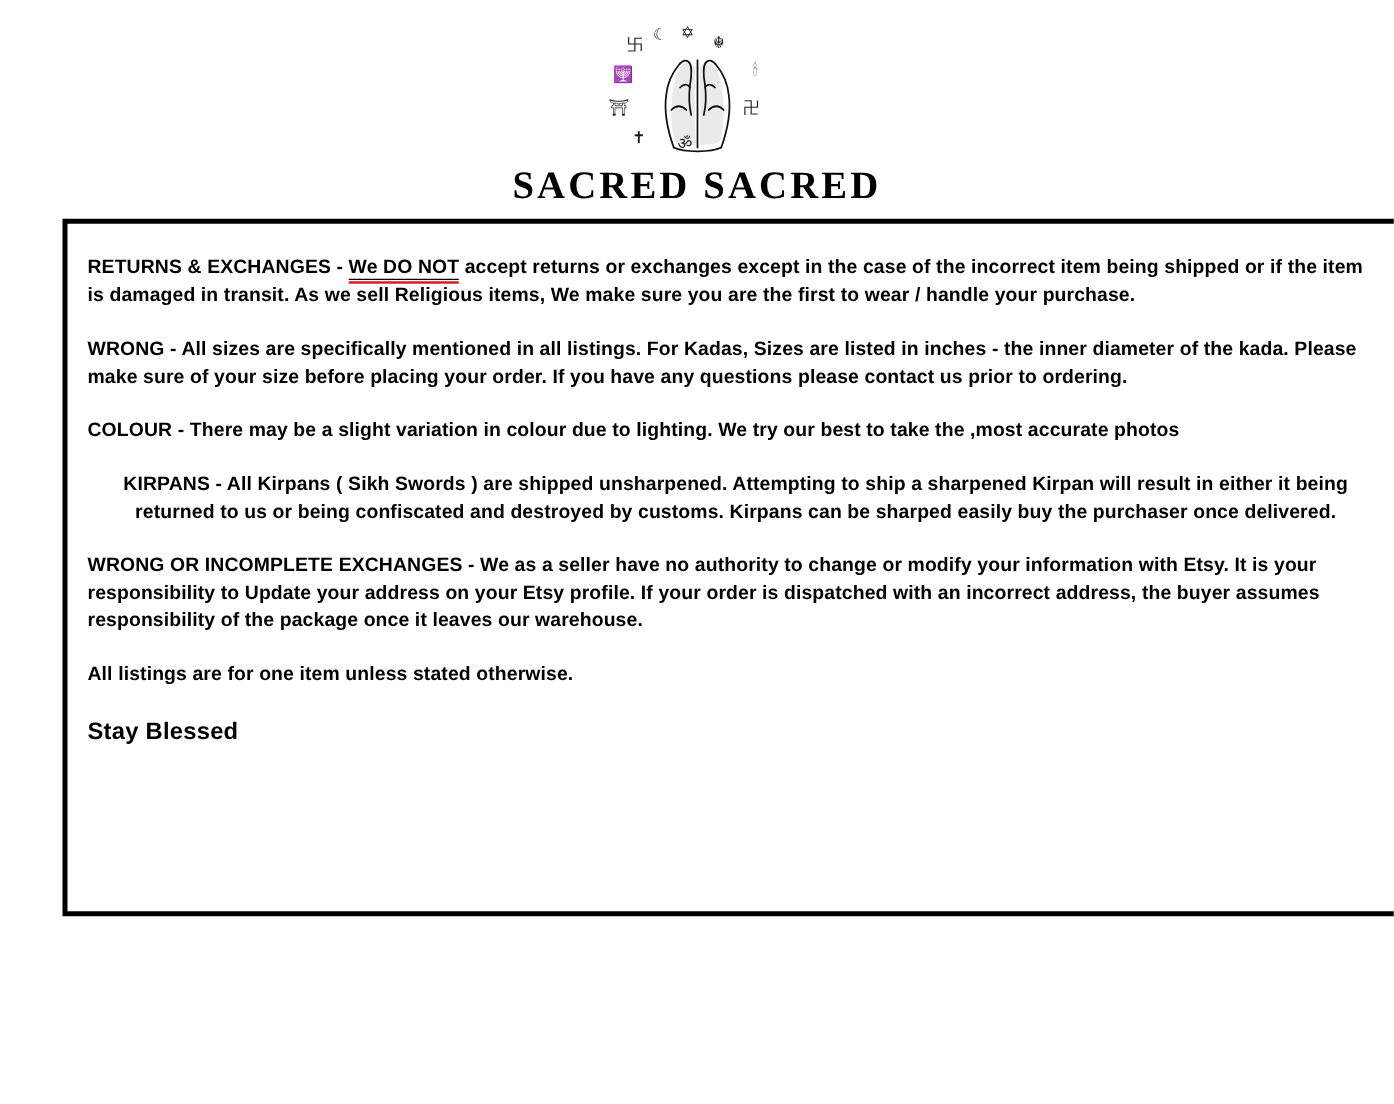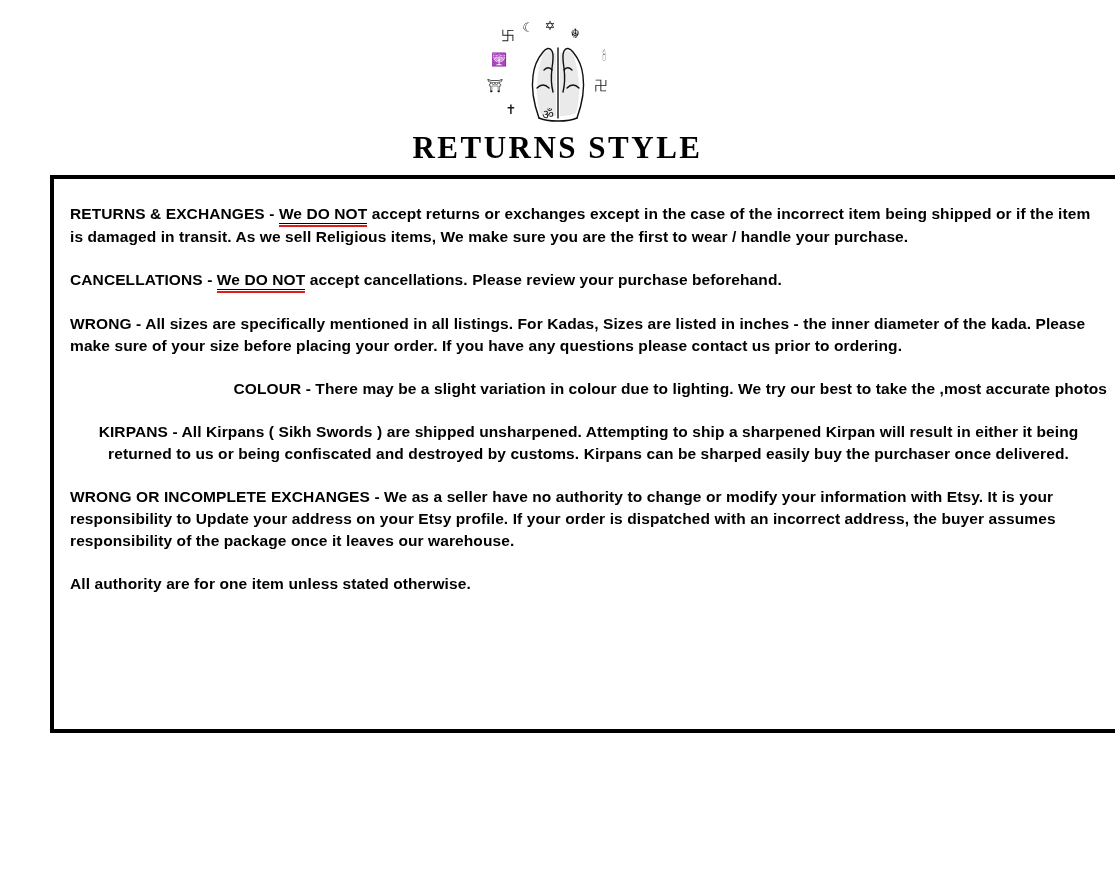--- a/index.html
+++ b/index.html
@@ -93,21 +93,21 @@
     height: 1px;
     background: #000;
   }
 
   .stay-blessed {
     font-size: 19px;
     font-weight: bold;
     letter-spacing: 0.2px;
     margin-top: 24px;
   }
-  .single-line { margin-bottom: 0; text-align: right; }
+  .single-line { margin-bottom: 0; }
 </style>
 </head>
 <body>
 
 <div class="logo-block">
   <div class="logo-art">
     <svg width="170" height="108" viewBox="0 0 170 108" xmlns="http://www.w3.org/2000/svg">
       <g fill="#1a1a1a" font-family="DejaVu Sans, sans-serif" font-size="13" text-anchor="middle">
         <text x="35" y="22">卐</text>
         <text x="55" y="14">☾</text>
@@ -130,47 +130,45 @@
         <path d="M99 52 C96 49 93 49 91 52"></path>
         <path d="M64 70 C68 66 72 66 76 70"></path>
         <path d="M106 70 C102 66 98 66 94 70"></path>
       </g>
       <g fill="#111111" opacity="0.85">
         <path d="M70 36 C74 31 80 31 83 36 C83 48 83 62 83 98 C76 98 70 97 67 95 C63 82 62 58 70 36 Z" opacity="0.10"></path>
         <path d="M100 36 C96 31 90 31 87 36 C87 48 87 62 87 98 C94 98 100 97 103 95 C107 82 108 58 100 36 Z" opacity="0.10"></path>
       </g>
     </svg>
   </div>
-  <div class="brand-name">RETURNS STYLE</div>
+  <div class="brand-name">SACRED SACRED</div>
 </div>
 
 <div class="policy-box">
   <div class="policy-inner">
 
     <p class="para">
       <span class="lead">RETURNS &amp; EXCHANGES</span><span> - </span><span class="strike-red">We DO NOT</span><span> accept returns or exchanges except in the case of the incorrect item being shipped or if the item is damaged in transit.  As we sell Religious items, We make sure you are the first to wear / handle your purchase.</span>
     </p>
 
-    <p class="para">
-      <span class="lead">CANCELLATIONS</span><span> - </span><span class="strike-red">We DO NOT</span><span> accept cancellations.  Please review your purchase beforehand.</span>
-    </p>
 
     <p class="para">
       <span class="lead">WRONG</span><span> - </span><span>All sizes are specifically mentioned in all listings.  For Kadas, Sizes are listed in inches - the inner diameter of the kada.  Please make sure of your size before placing your order.  If you have any questions please contact us prior to ordering.</span>
     </p>
 
     <p class="para single-line">
       <span class="lead">COLOUR</span><span> - </span><span>There may be a slight variation in colour due to lighting. We try our best to take the ,most accurate photos</span>
     </p>
 
     <p class="para" style="margin-top:21px;text-align:center;">
       <span class="lead">KIRPANS</span><span> - </span><span>All Kirpans ( Sikh Swords ) are shipped unsharpened.  Attempting to ship a sharpened Kirpan will result in either it being returned to us or being confiscated and destroyed by customs.  Kirpans can be sharped easily buy the purchaser once delivered.</span>
     </p>
 
     <p class="para">
       <span class="lead">WRONG OR INCOMPLETE EXCHANGES</span><span> - </span><span>We as a seller have no authority to change or modify your information with Etsy.  It is your responsibility to Update your address on your Etsy profile.  If your order is dispatched with an incorrect address, the buyer assumes responsibility of the package once it leaves our warehouse.</span>
     </p>
 
-    <p class="para">All authority are for one item unless stated otherwise.</p>
+    <p class="para">All listings are for one item unless stated otherwise.</p>
 
+    <p class="stay-blessed">Stay Blessed</p>
 
   </div>
 </div>
 
 </body></html>

